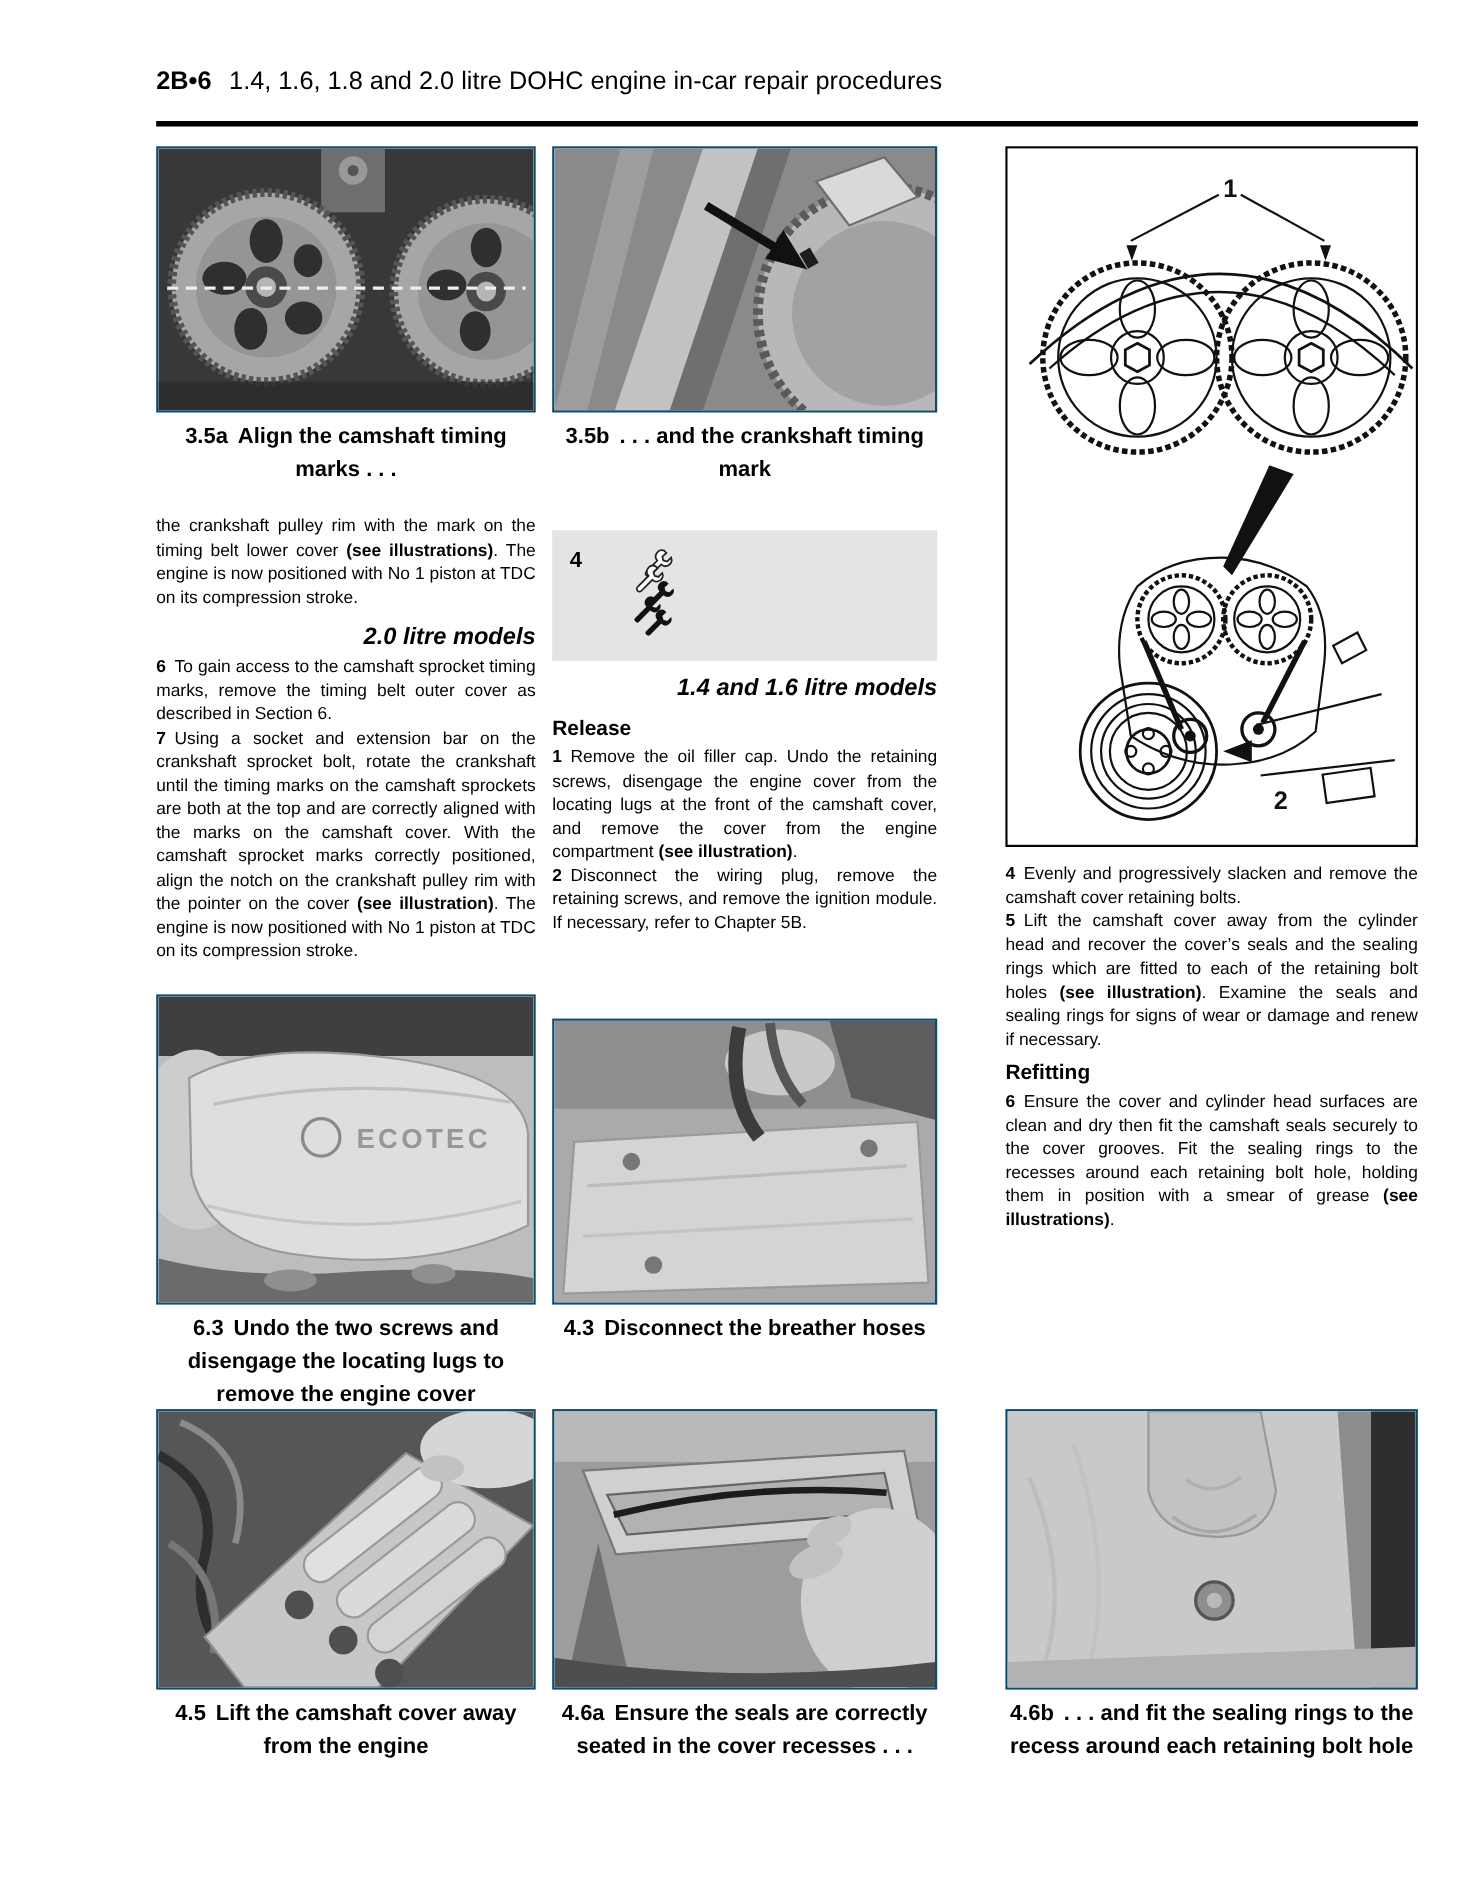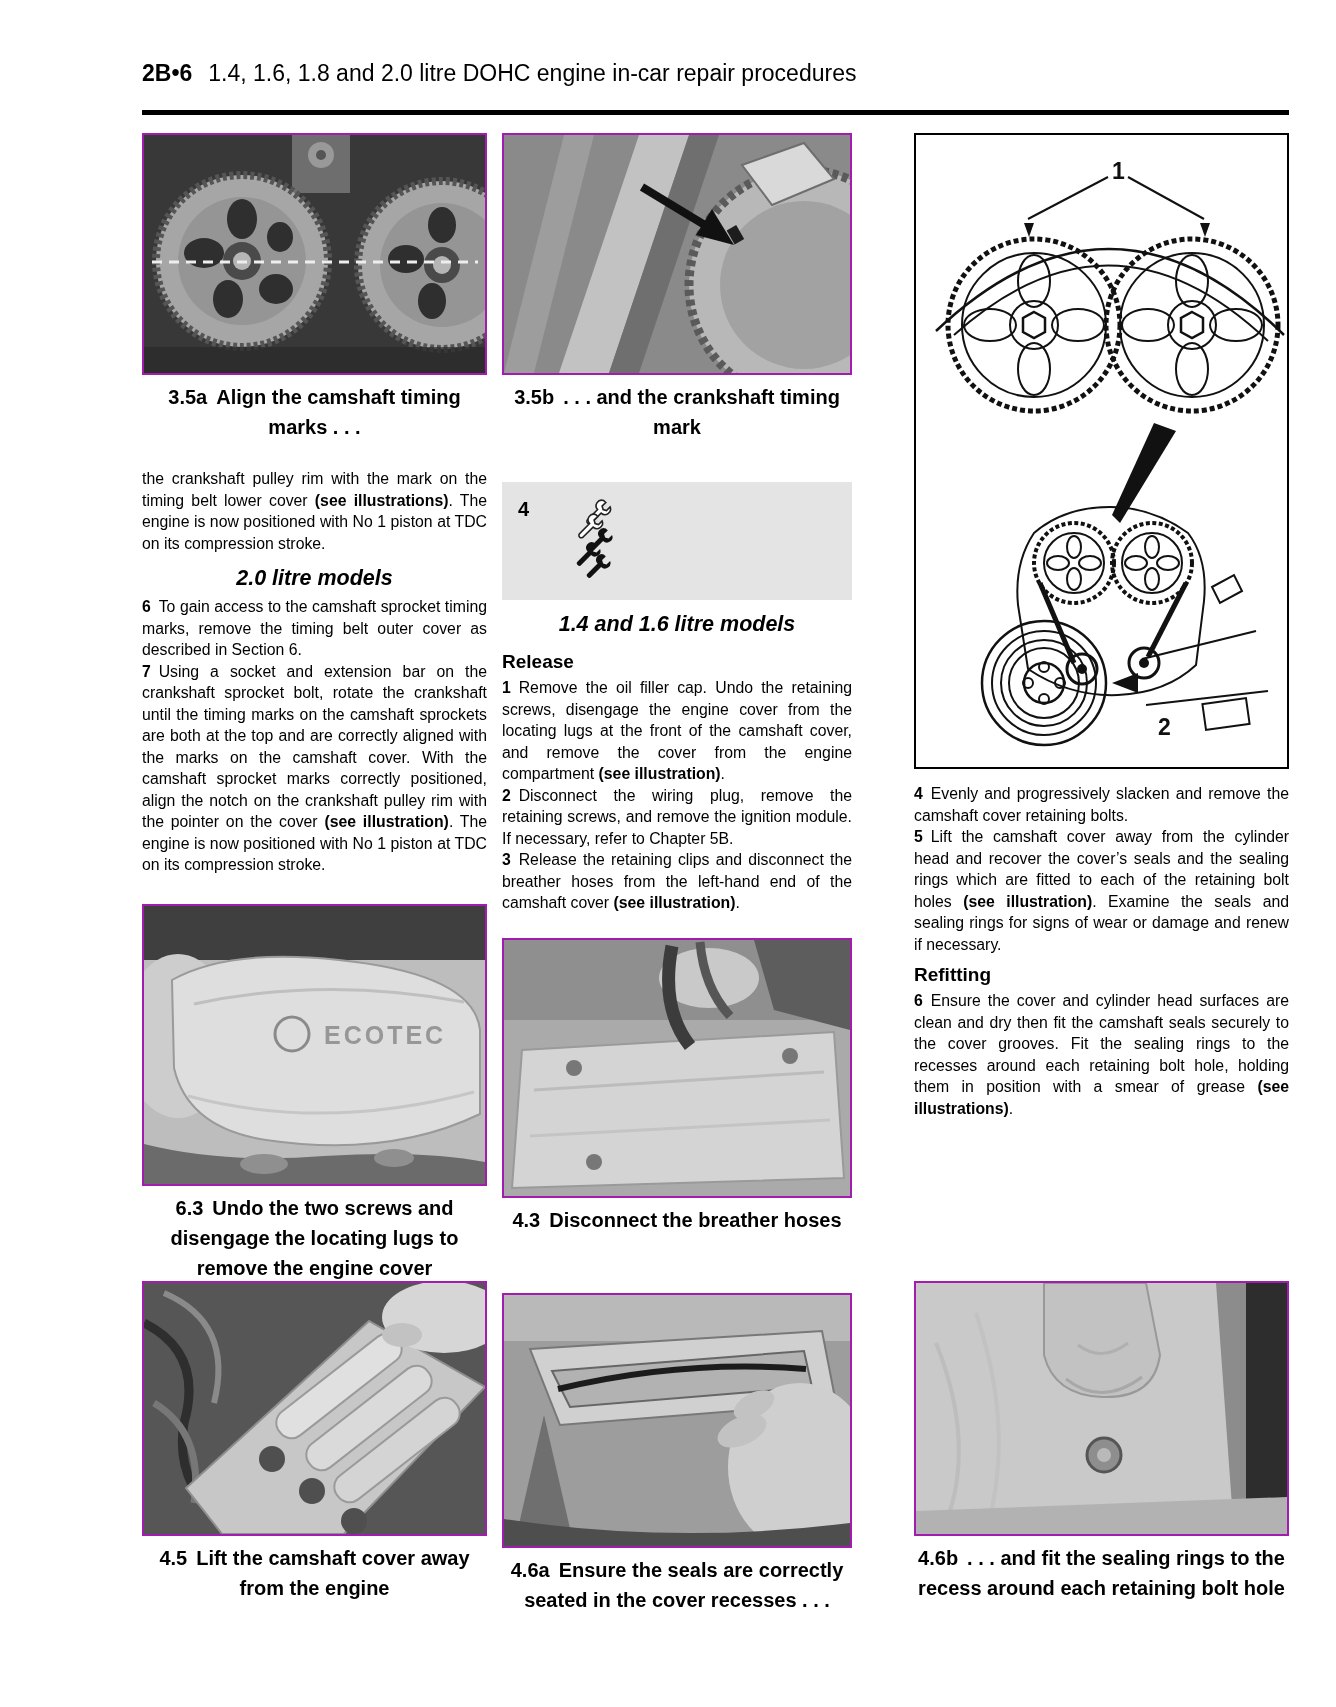--- a/index.html
+++ b/index.html
@@ -6,27 +6,27 @@
   body{width:1336px;height:1707px;font-family:"Liberation Sans",sans-serif;color:#000;overflow:hidden;}
   .page{position:relative;width:1336px;height:1707px;background:#fff;margin-left:47px;}
   .header{position:absolute;left:95px;top:60px;font-size:23px;white-space:nowrap;}
   .header .hnum{font-weight:bold;margin-right:16px;}
   .rule{position:absolute;left:95px;top:110px;width:1147px;height:5px;background:#000;}
   .cols{position:absolute;left:95px;top:133px;display:flex;}
   .col{display:flex;flex-direction:column;height:1470px;}
   .col1{width:345px;}
   .col2{width:350px;margin-left:15px;}
   .col3{width:375px;margin-left:62px;}
-  .photo{border:2px solid #a21caf;display:block;}
+  .photo{border:2px solid #0c4a6e;display:block;}
   .photo svg{display:block;}
   .figcap{font-weight:bold;font-size:20px;line-height:1.5;text-align:center;margin-top:7px;}
   .figcap .cnum{margin-right:9px;}
   .body-text{font-size:15.8px;line-height:21.5px;text-align:justify;}
   .para{margin:0;}
-  .h-models{font-weight:bold;font-style:italic;font-size:21.5px;margin:12px 0 5px 0;text-align:center;}
+  .h-models{font-weight:bold;font-style:italic;font-size:21.5px;margin:12px 0 5px 0;text-align:right;}
   .h-sub{font-weight:bold;font-size:19px;margin:9px 0 4px 0;text-align:left;}
   .intro{margin-top:26px;}
   .section-box{background:#e4e4e4;margin-top:40px;padding:16px 10px 18px 16px;display:flex;align-items:flex-start;}
   .section-box .snum{font-weight:bold;font-size:20px;width:40px;flex:none;}
   .section-box .stitle{font-size:20px;line-height:1.3;flex:1;}
   .section-box .stitle .l1{font-weight:bold;}
   .section-box .sicons{flex:none;width:58px;}
   .bottom-group{margin-top:auto;}
   .mid-photo-wrap{height:284px;display:flex;align-items:flex-end;}
   .midcap{height:88px;}
@@ -168,21 +168,20 @@
             <use href="#spw" x="26" y="54" fill="#111"></use>
           </svg>
         </div>
       </div>
 
       <div class="h-models">1.4 and 1.6 litre models</div>
       <div class="h-sub">Release</div>
       <div class="body-text">
         <p class="para"><b class="pnum">1</b> <span>Remove the oil filler cap. Undo the retaining screws, disengage the engine cover from the locating lugs at the front of the camshaft cover, and remove the cover from the engine compartment </span><b>(see illustration)</b><span>.</span></p>
         <p class="para"><b class="pnum">2</b> <span>Disconnect the wiring plug, remove the retaining screws, and remove the ignition module. If necessary, refer to Chapter 5B.</span></p>
-        <p class="para"><b class="pnum">3</b> <span>Release the retaining clips and disconnect the breather hoses from the left-hand end of the camshaft cover </span><b>(see illustration)</b><span>.</span></p>
       </div>
 
       <div class="bottom-group">
         <div class="mid-photo-wrap">
           <div class="photo">
             <svg width="346" height="256" viewBox="0 0 346 256">
               <rect width="346" height="256" fill="#aaaaaa"></rect>
               <rect width="346" height="80" fill="#8f8f8f"></rect>
               <path d="M250,0 L346,0 L346,90 L270,70 Z" fill="#5d5d5d"></path>
               <path d="M18,110 L330,92 L340,238 L8,248 Z" fill="#d4d4d4" stroke="#9a9a9a" stroke-width="2"></path>

